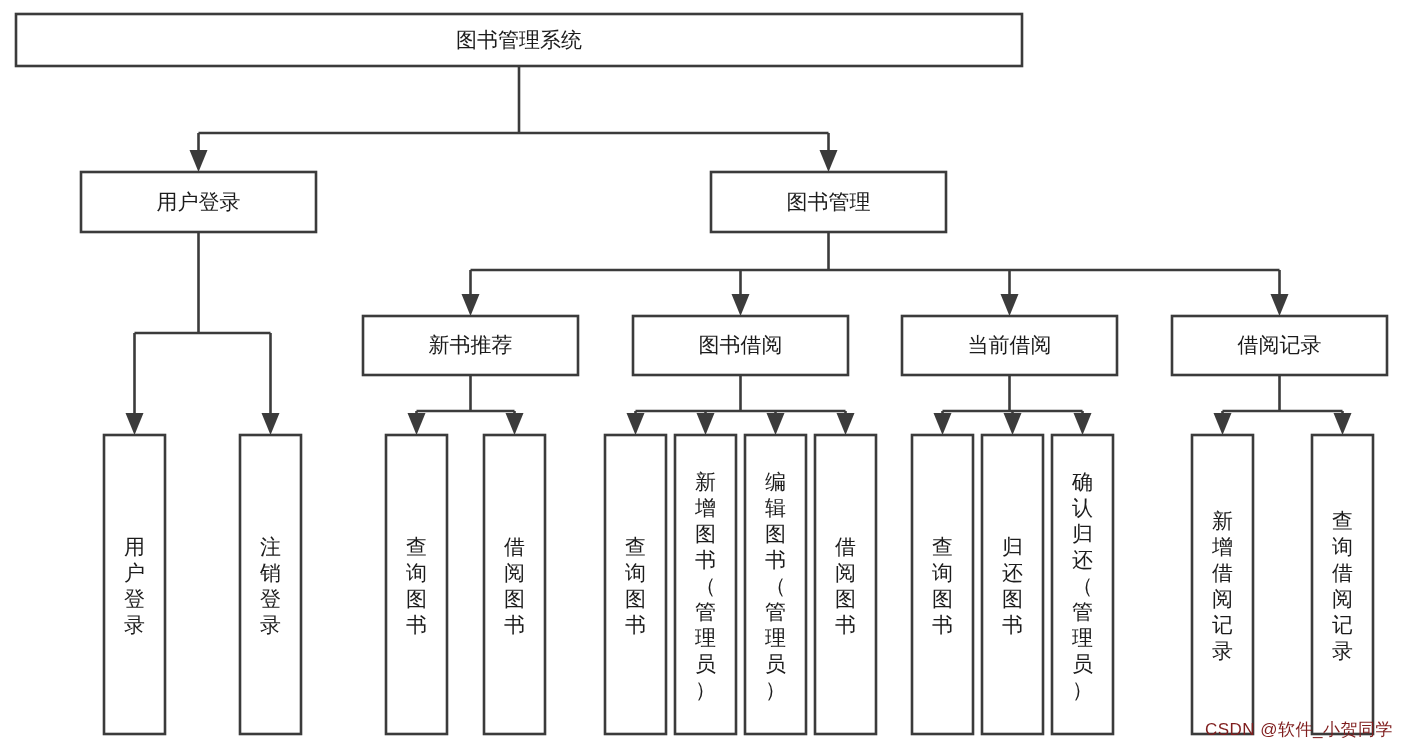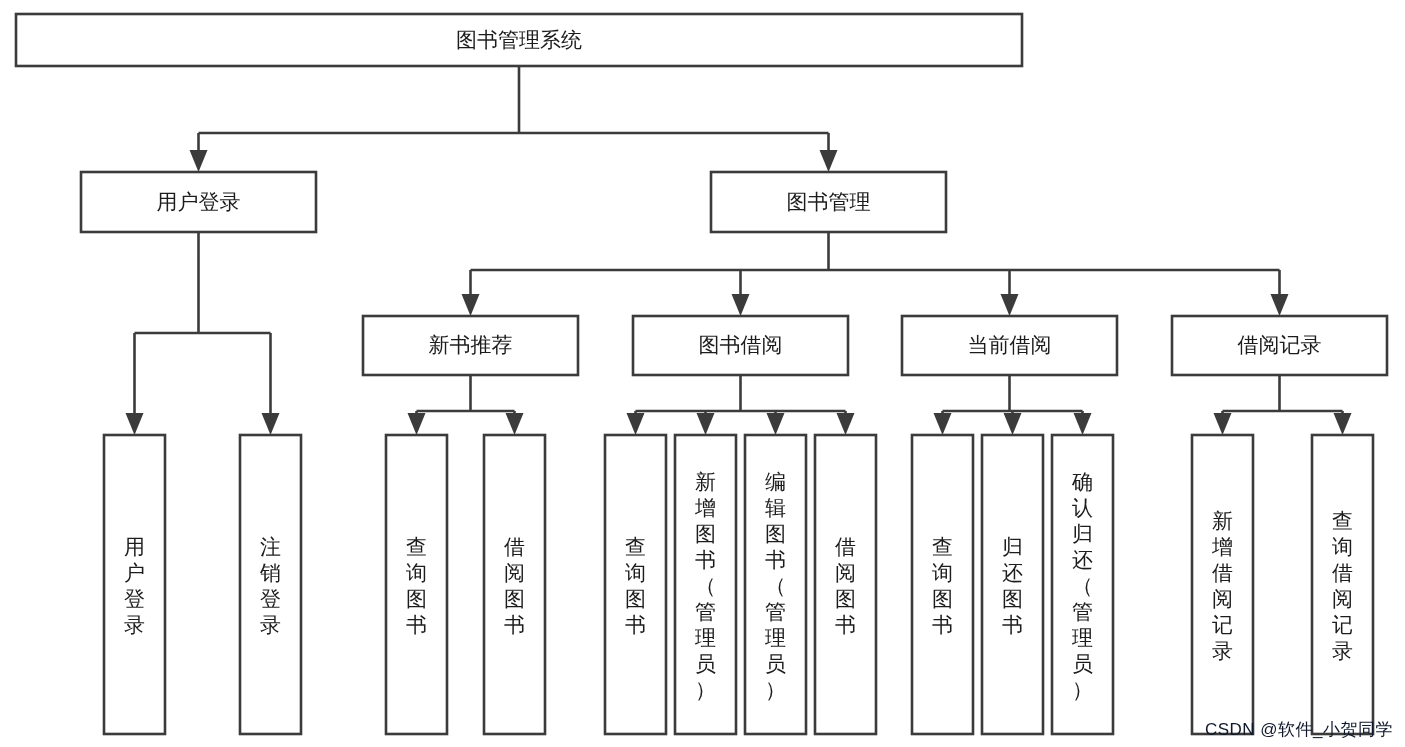--- a/index.html
+++ b/index.html
@@ -52,21 +52,21 @@
     fill: #1c1c1c;
     font-size: 21px;
     text-anchor: middle;
   }
   .watermark {
     position: absolute;
     right: 12px;
     bottom: 6px;
     font-family: "Liberation Sans", "DejaVu Sans", sans-serif;
     font-size: 17px;
-    color: #0f172a;
+    color: #7f1d1d;
     letter-spacing: 0.5px;
     white-space: nowrap;
     user-select: none;
   }
 </style>
 </head>
 <body>
 
 <div id="canvas">
   <svg class="diagram" viewBox="0 0 1405 747">

